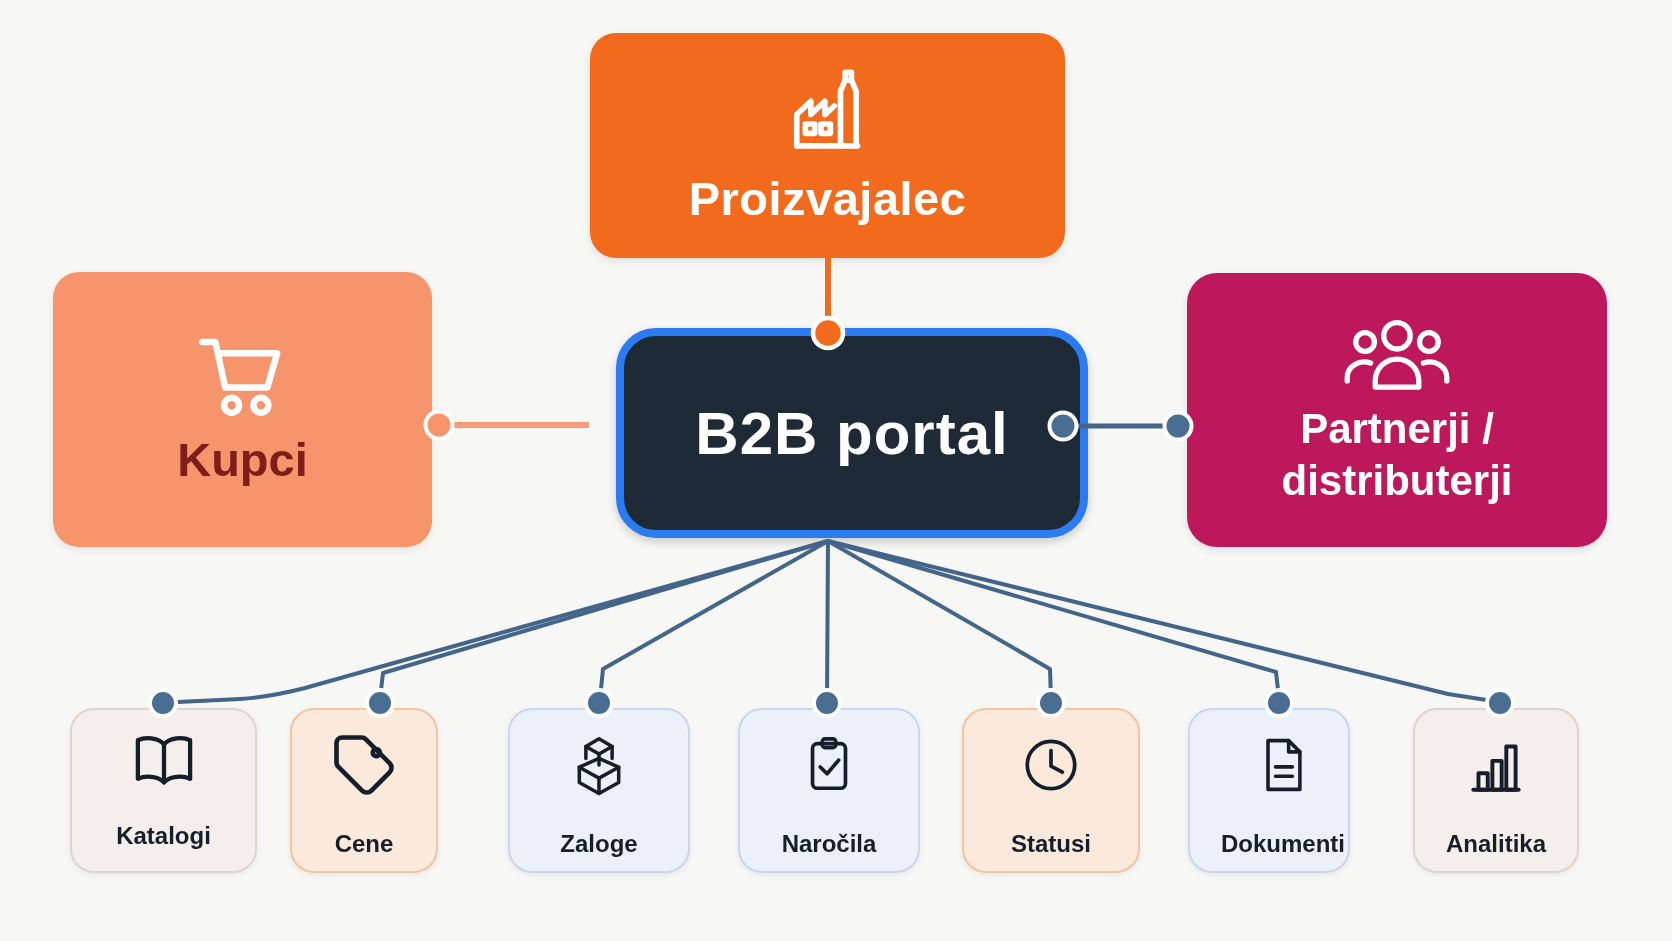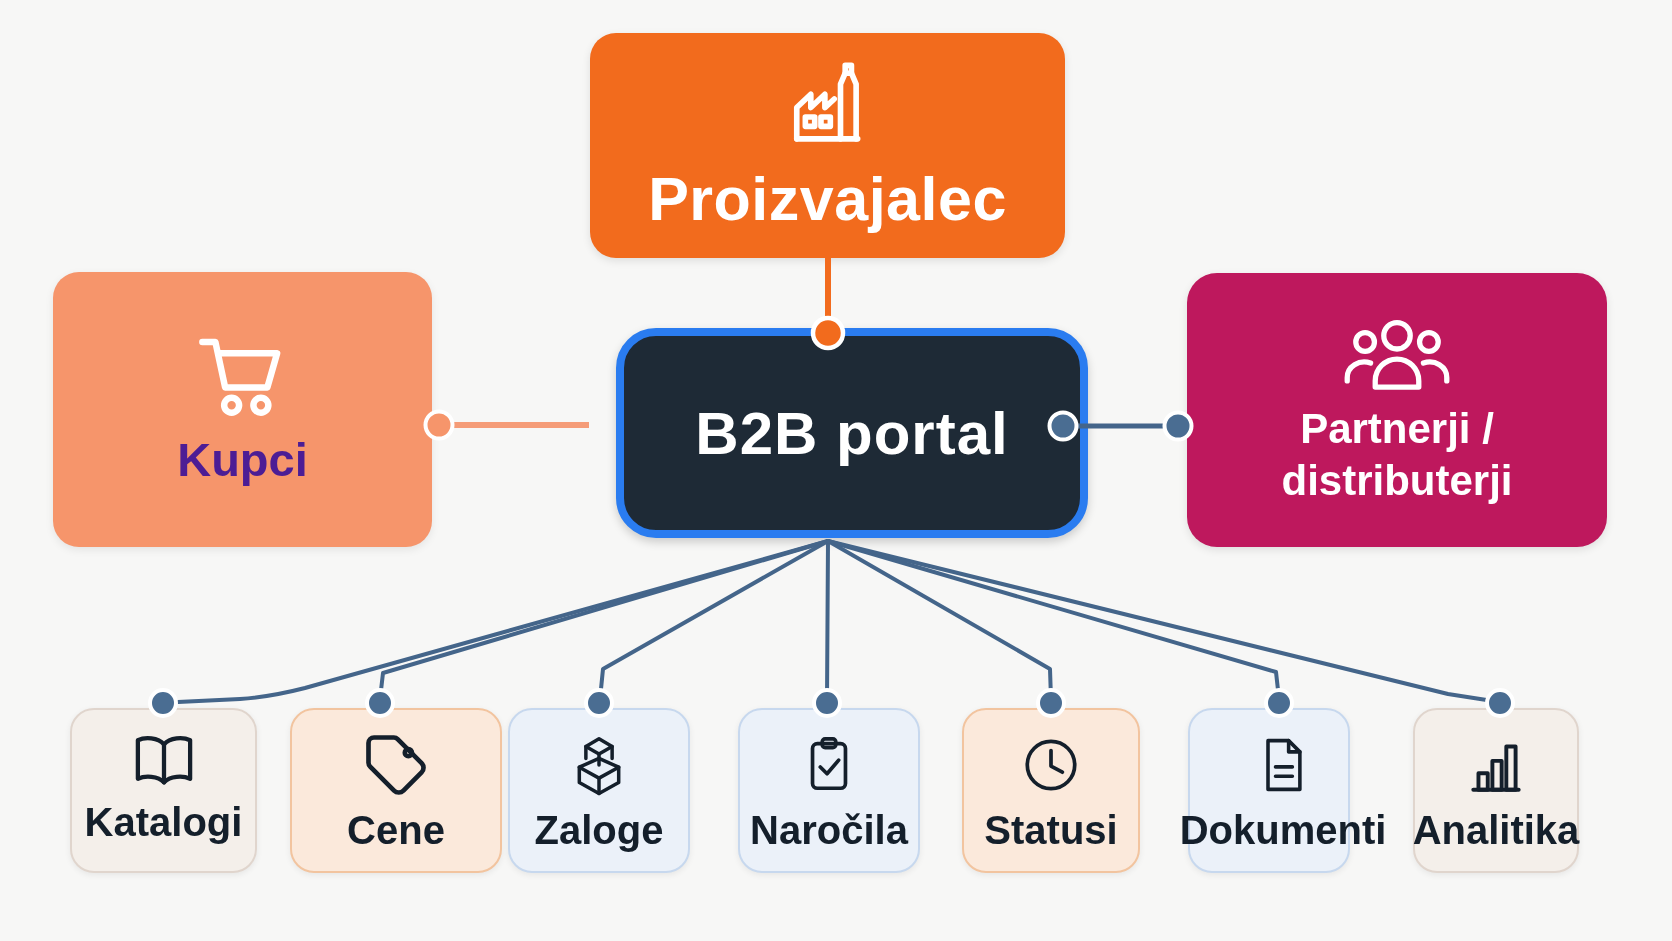--- a/index.html
+++ b/index.html
@@ -6,40 +6,40 @@
   #canvas{
     position:relative;width:1672px;height:941px;background:#f7f7f6;
     overflow:hidden;font-family:"Liberation Sans",sans-serif;font-weight:700;
   }
   .node{position:absolute;display:flex;flex-direction:column;align-items:center;
     justify-content:center;box-sizing:border-box;text-align:center;}
   .node .ic{display:block;}
   
   #node-proizvajalec{left:590px;top:33px;width:475px;height:225px;background:#f26b1d;
     border-radius:26px;color:#ffffff;gap:10px;box-shadow:0 3px 8px rgba(0,0,0,.10);}
-  #node-proizvajalec .lbl{font-size:61px;letter-spacing:.5px;}
+  #node-proizvajalec .lbl{font-size:47px;letter-spacing:.5px;}
   #node-b2b{left:590px;top:328px;width:472px;height:210px;background:#1e2a36;
     border:8px solid #2a7cf0;border-radius:40px;color:#ffffff;
     box-shadow:0 4px 10px rgba(0,0,0,.18);margin-left:26px;}
   #node-b2b .lbl{font-size:60px;letter-spacing:1px;}
   #node-kupci{left:53px;top:272px;width:379px;height:275px;background:#f6956b;
-    border-radius:26px;color:#4c1d95;gap:12px;box-shadow:0 3px 8px rgba(0,0,0,.08);}
+    border-radius:26px;color:#7f1d1d;gap:12px;box-shadow:0 3px 8px rgba(0,0,0,.08);}
   #node-kupci .lbl{font-size:47px;}
   #node-partnerji{left:1187px;top:273px;width:420px;height:274px;background:#be185d;
     border-radius:30px;color:#ffffff;gap:6px;box-shadow:0 3px 8px rgba(0,0,0,.10);}
   #node-partnerji .lbl{font-size:42px;line-height:1.2;}
   
   .feature{top:708px;height:165px;border-radius:24px;justify-content:flex-start;
     padding-top:22px;gap:10px;color:#141f2b;box-shadow:0 2px 6px rgba(0,0,0,.07);}
-  .feature .lbl{font-size:40px;}
+  .feature .lbl{font-size:24px;margin-top:22px;}
   .f-warm{background:#f4efea;border:2px solid #e0d5cd;}
   .f-peach{background:#fbe9db;border:2px solid #f2c49f;}
   .f-blue{background:#ebf1f9;border:2px solid #c7d8ee;}
   #feat-0{left:70px;width:187px;}
-  #feat-1{left:290px;width:212px;}
+  #feat-1{left:290px;width:148px;}
   #feat-2{left:508px;width:182px;}
   #feat-3{left:738px;width:182px;}
   #feat-4{left:962px;width:178px;}
   #feat-5{left:1188px;width:162px;padding-left:28px;}
   #feat-6{left:1413px;width:166px;}
   
   #connectors{position:absolute;left:0;top:0;width:1672px;height:941px;
     pointer-events:none;z-index:5;}
 </style>
 </head>

